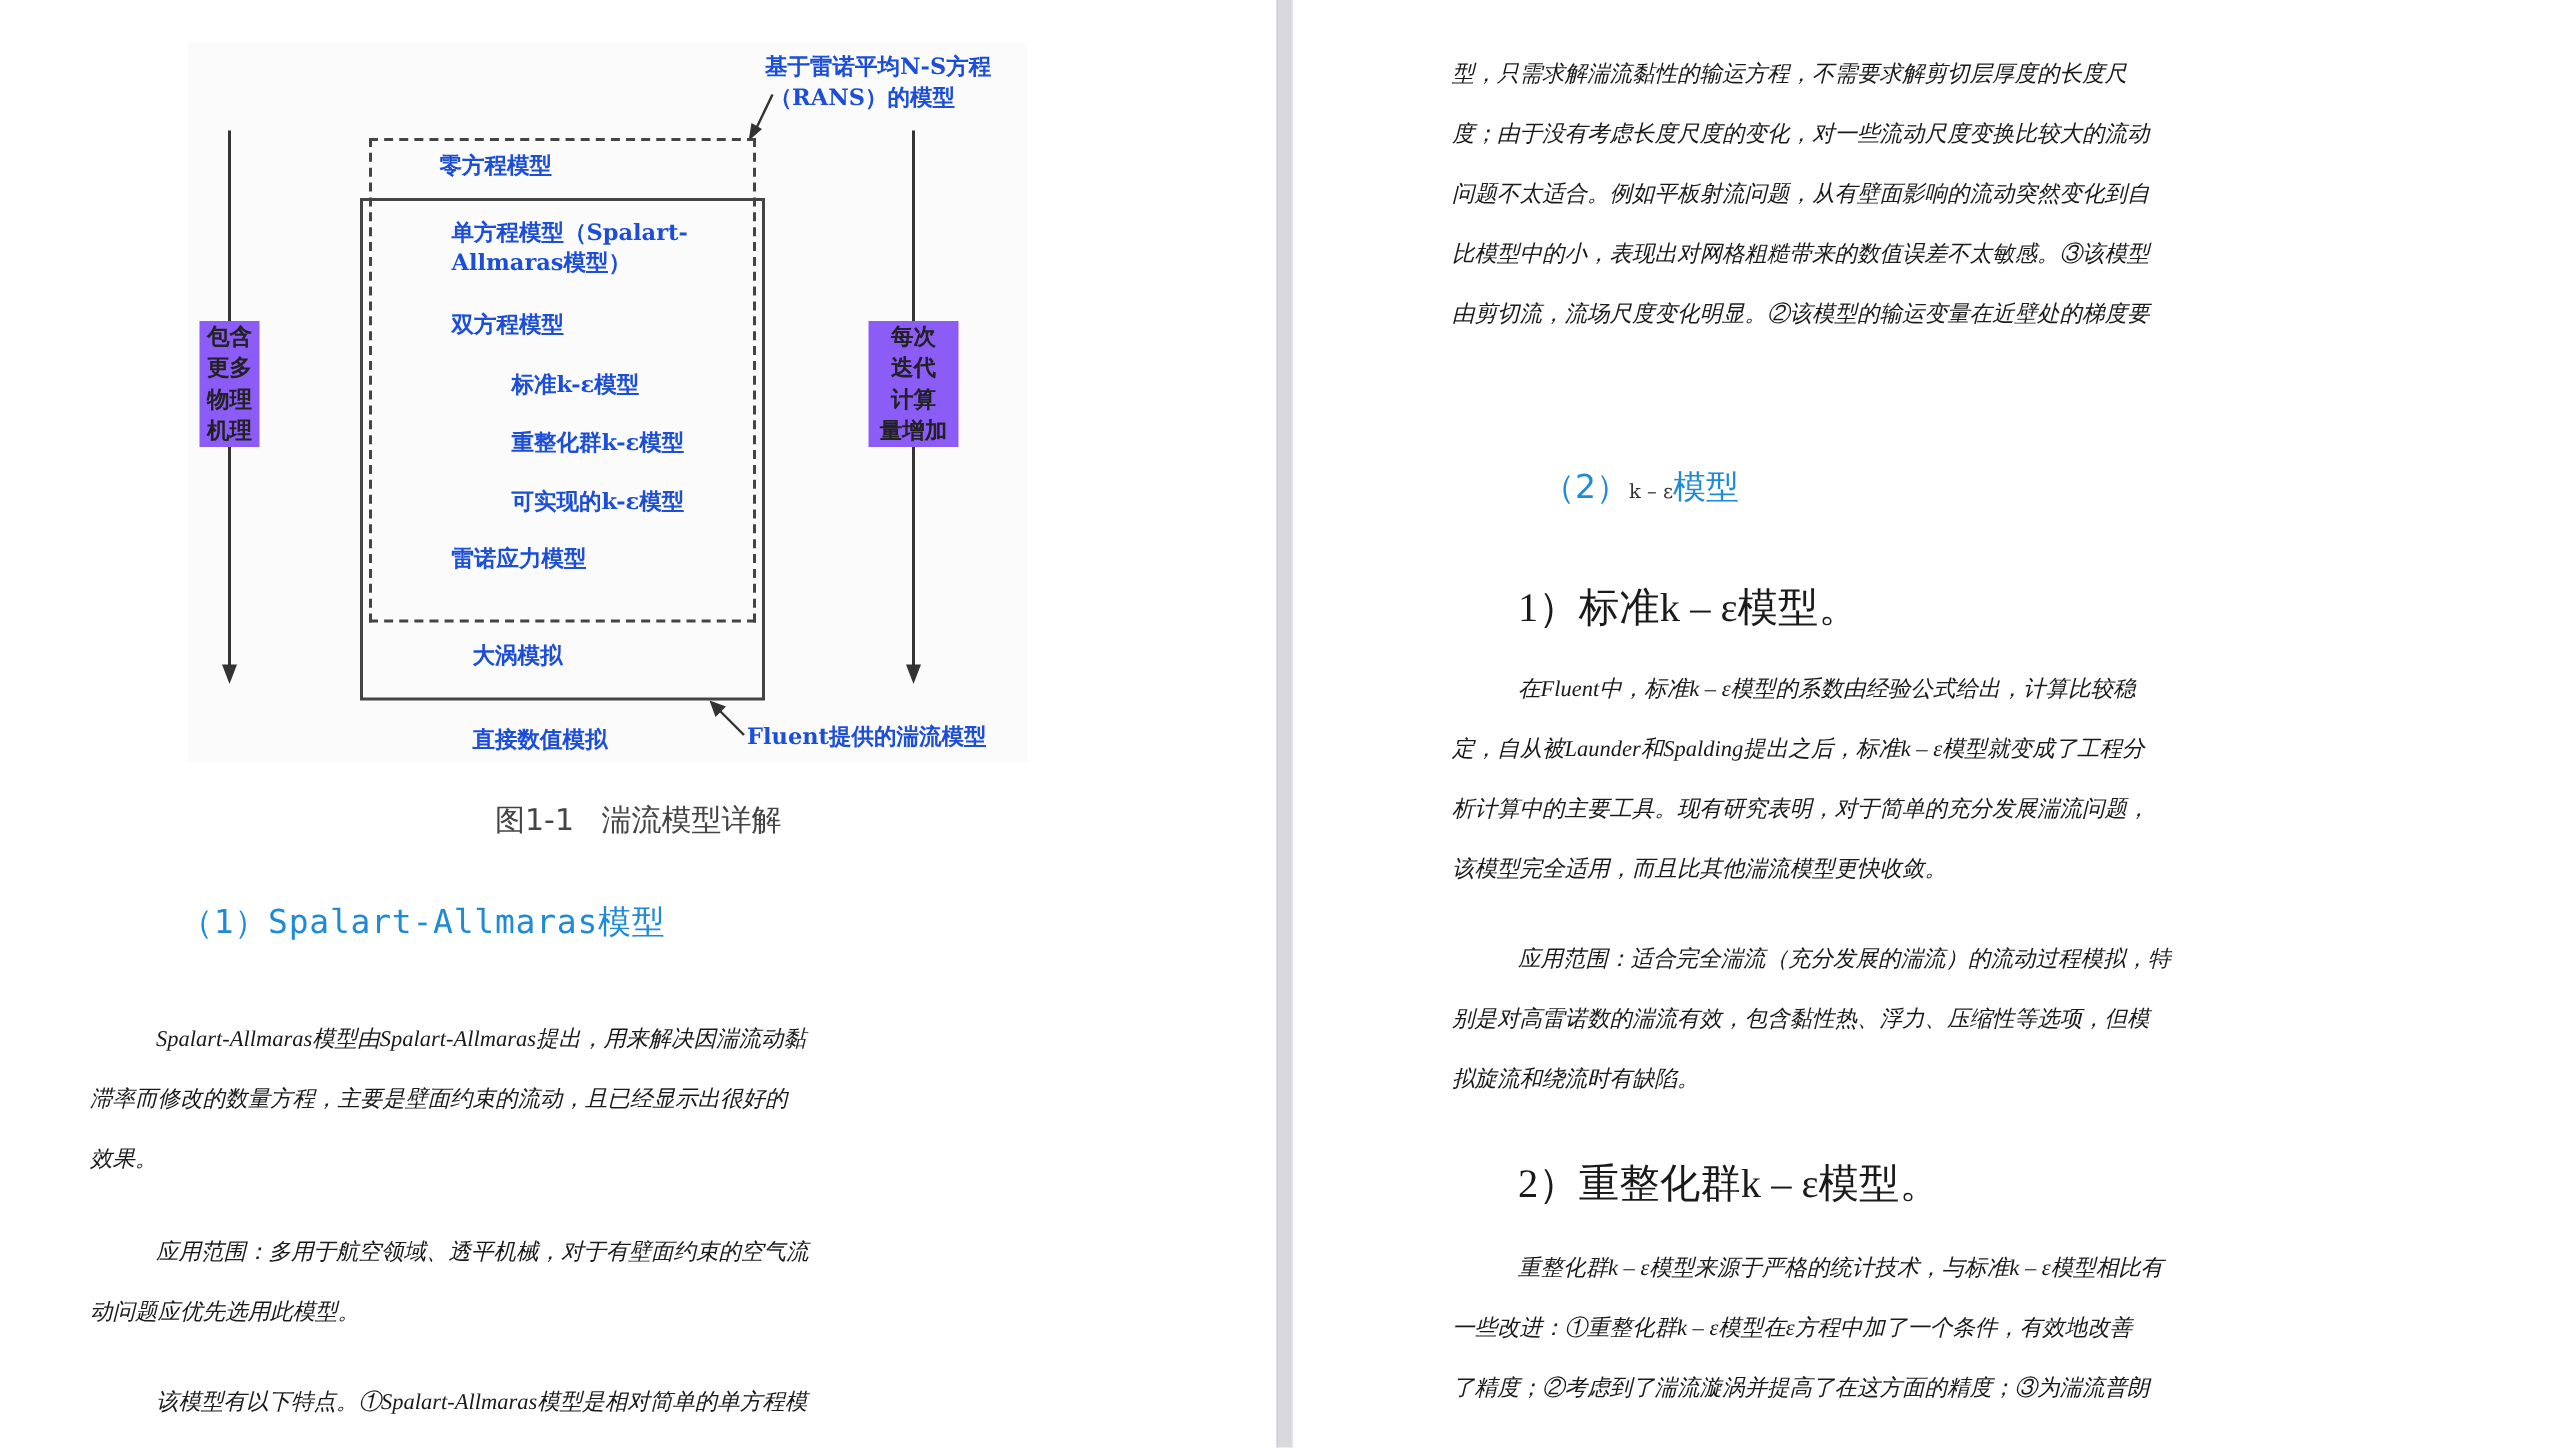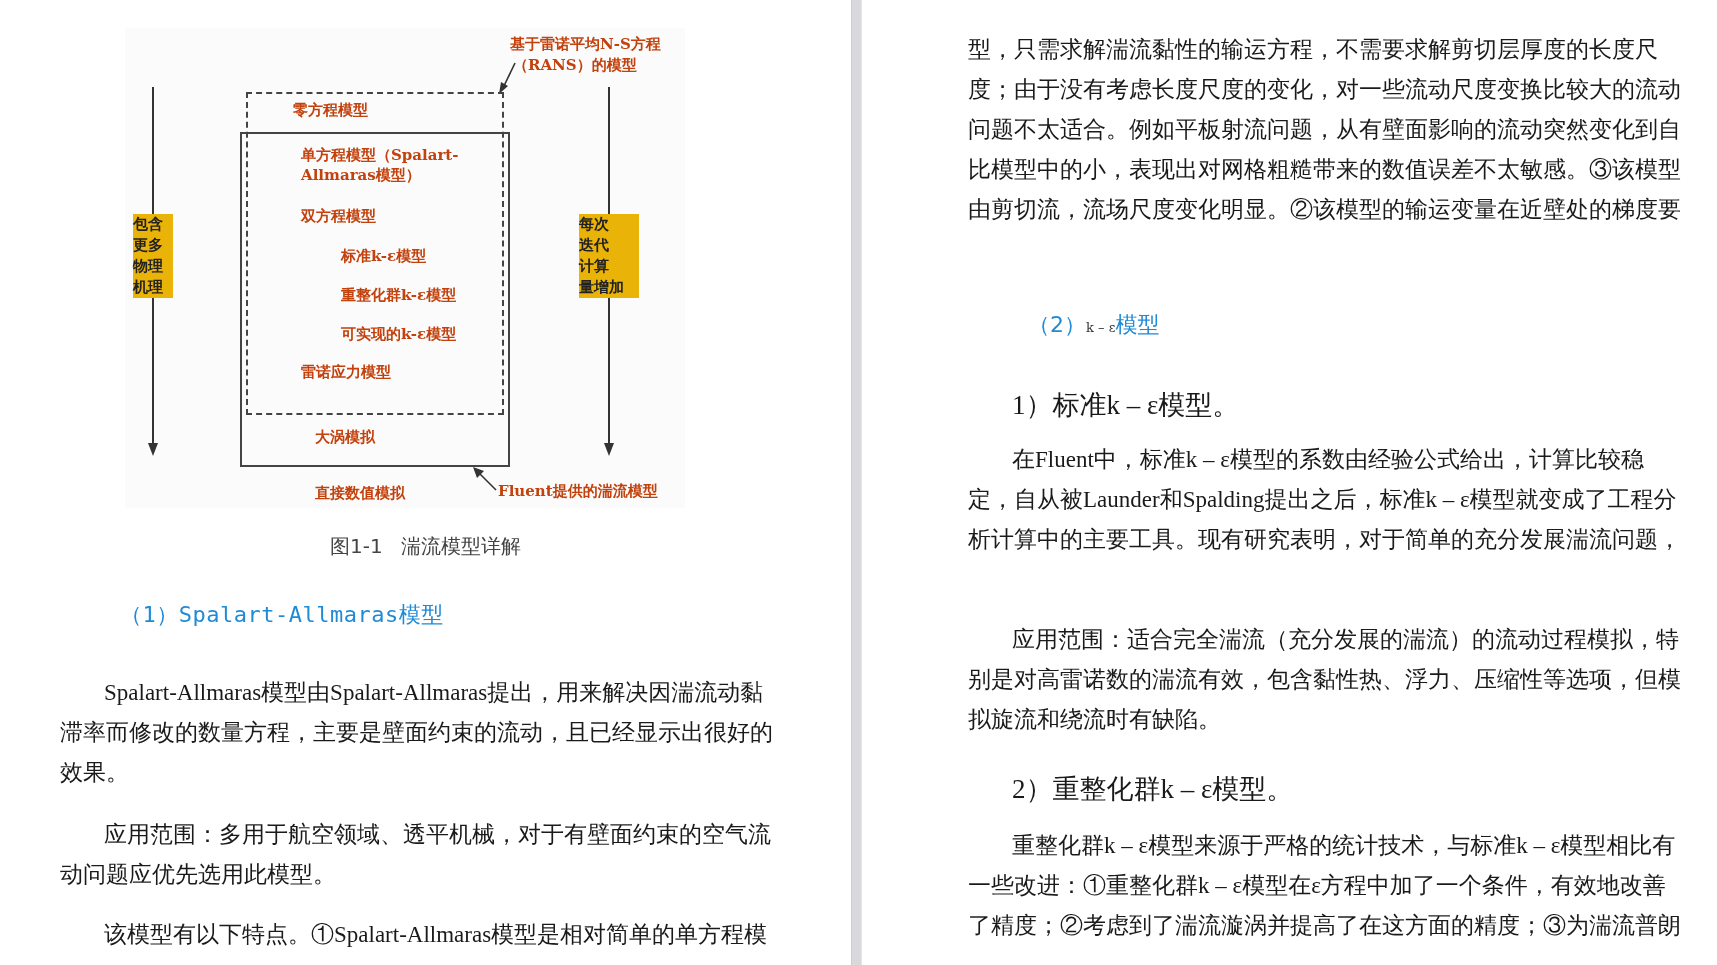--- a/index.html
+++ b/index.html
@@ -9,36 +9,36 @@
       font-family: "DejaVu Serif", serif;
       color: #222;
     }
     .page { position: absolute; top: 0; height: 965px; background: #fff; }
     #page-left { left: 0; width: 851px; }
     #page-right { left: 862px; width: 855px; }
     #divider { position: absolute; left: 851px; top: 0; width: 11px; height: 965px; background: #d9d9dd; border-left: 1px solid #cfcfd3; border-right: 1px solid #e4e4e8; box-sizing: border-box; }
 
     
     #figure { position: absolute; left: 125px; top: 28px; width: 560px; height: 480px; background: #fbfbfb; }
-    .fig-text { position: absolute; font-family: "DejaVu Serif", serif; font-weight: bold; font-size: 15px; color: #c2410c; white-space: nowrap; line-height: 21px; text-align: right; }
+    .fig-text { position: absolute; font-family: "DejaVu Serif", serif; font-weight: bold; font-size: 15px; color: #1d4ed8; white-space: nowrap; line-height: 21px; text-align: right; }
     .vline { position: absolute; width: 2px; background: #333; }
     .arrowhead { position: absolute; width: 0; height: 0; border-left: 5px solid transparent; border-right: 5px solid transparent; border-top: 13px solid #333; }
     .box-solid { position: absolute; border: 2px solid #444; box-sizing: border-box; }
     .box-dashed { position: absolute; border: 2px dashed #444; box-sizing: border-box; }
-    .vtext { position: absolute; font-family: "DejaVu Serif", serif; font-weight: bold; font-size: 15px; line-height: 21px; text-align: left; color: #222; white-space: pre-line; background: #eab308; }
+    .vtext { position: absolute; font-family: "DejaVu Serif", serif; font-weight: bold; font-size: 15px; line-height: 21px; text-align: center; color: #222; white-space: pre-line; background: #8b5cf6; }
 
     .caption { position: absolute; left: 0; width: 851px; top: 533px; text-align: center; font-family: "DejaVu Sans", sans-serif; font-size: 20px; color: #444; }
     .caption span { margin: 0 6px; }
 
     .h-blue { position: absolute; color: #1f8ad6; font-size: 22px; white-space: nowrap; }
     .h-left { left: 120px; top: 600px; font-family: "DejaVu Sans Mono", monospace; letter-spacing: 0.5px; }
     .h-right { left: 1028px; top: 310px; font-family: "DejaVu Sans", sans-serif; }
     .math { font-family: "DejaVu Serif", serif; color: #333; font-size: 13px; }
 
-    .para { position: absolute; font-family: "Liberation Serif", "DejaVu Serif", serif; font-size: 23px; line-height: 40px; color: #1a1a1a; text-align: justify; }
+    .para { position: absolute; font-family: "Liberation Serif", "DejaVu Serif", serif; font-size: 15px; line-height: 40px; color: #1a1a1a; text-align: justify; font-style: italic; }
     .para .line { display: block; white-space: nowrap; height: 40px; }
     .left-col { left: 60px; width: 690px; }
     .right-col { left: 968px; width: 690px; }
     .indent { padding-left: 44px; }
     .sub-h { position: absolute; left: 1012px; font-family: "Liberation Serif", "DejaVu Serif", serif; font-size: 27px; color: #1a1a1a; white-space: nowrap; }
   </style>
 </head>
 <body>
 
 <div class="page" id="page-left">
@@ -125,20 +125,21 @@
 <div class="h-blue h-right">
   <span>（2）</span><span class="math">k – ε</span><span>模型</span>
 </div>
 
 <div class="sub-h" style="top:387px;">1）标准k – ε模型。</div>
 
 <div class="para right-col" style="top:440px;">
   <span class="line indent">在Fluent中，标准k – ε模型的系数由经验公式给出，计算比较稳</span>
   <span class="line">定，自从被Launder和Spalding提出之后，标准k – ε模型就变成了工程分</span>
   <span class="line">析计算中的主要工具。现有研究表明，对于简单的充分发展湍流问题，</span>
+  <span class="line">该模型完全适用，而且比其他湍流模型更快收敛。</span>
 </div>
 
 <div class="para right-col" style="top:620px;">
   <span class="line indent">应用范围：适合完全湍流（充分发展的湍流）的流动过程模拟，特</span>
   <span class="line">别是对高雷诺数的湍流有效，包含黏性热、浮力、压缩性等选项，但模</span>
   <span class="line">拟旋流和绕流时有缺陷。</span>
 </div>
 
 <div class="sub-h" style="top:771px;">2）重整化群k – ε模型。</div>
 

